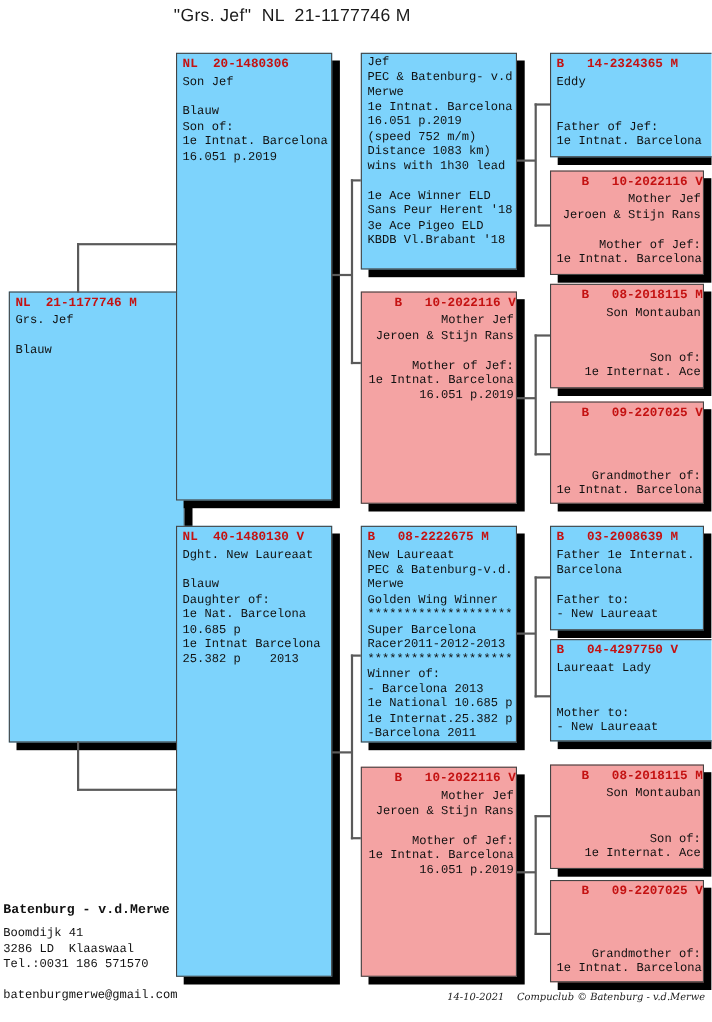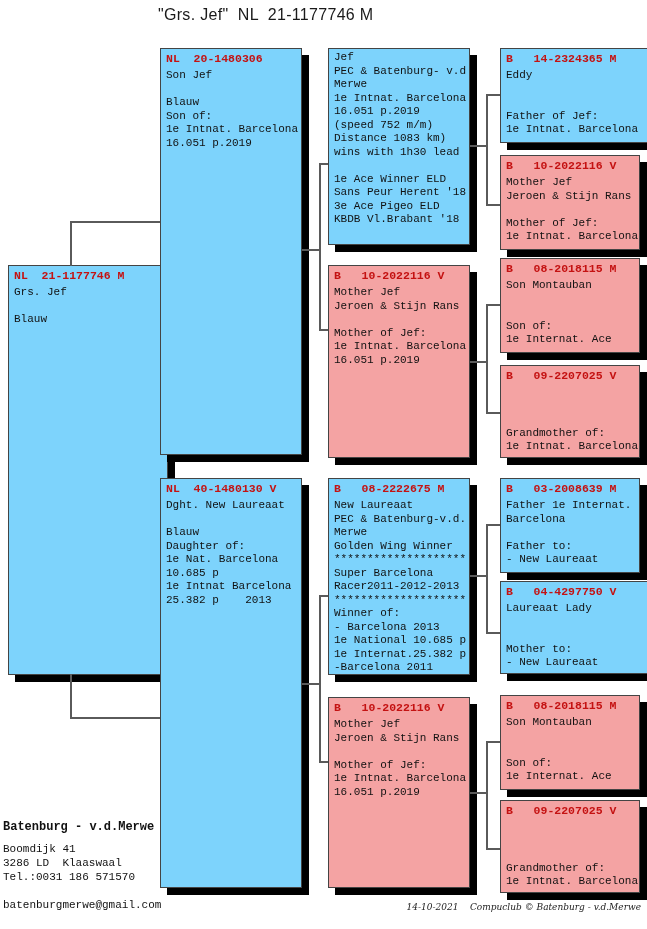--- a/index.html
+++ b/index.html
@@ -4,21 +4,21 @@
 <style>
   * { margin:0; padding:0; box-sizing:border-box; }
   html,body { background:#fff; }
   .page { position:relative; width:647px; height:929px; background:#fff;
           font-family:"Liberation Mono", monospace; overflow:hidden; }
   .title { position:absolute; left:158px; top:6px;
            font-family:"Liberation Sans", sans-serif; font-size:16px;
            color:#1a1a1a; white-space:pre; letter-spacing:.3px; }
   .pbox { position:absolute; border:1px solid #444; background:#7dd3fc;
           box-shadow:7px 7px 0 0 #000; }
-  .pbox[data-variant="pink"] { background:var(--pink); }
+  .pbox[data-variant="pink"] { background:var(--pink);text-align:right; }
   .band { color:var(--red); font-weight:bold; font-size:11.5px;
           padding:3px 0 2px 5px; white-space:pre; }
   .pbody { padding:2px 2px 0 5px; font-size:11px; line-height:13.5px; color:#111; }
   .tline { white-space:pre; }
   .tline.b { font-weight:normal; }
   .hline,.vline { position:absolute; background:var(--line); }
   .hline { height:2px; } .vline { width:2px; }
   .owner { position:absolute; left:3px; top:820px; font-size:11px;
            line-height:14px; color:#111; }
   .owner .oname { font-weight:bold; font-size:12px; margin-bottom:8px; white-space:pre; }

